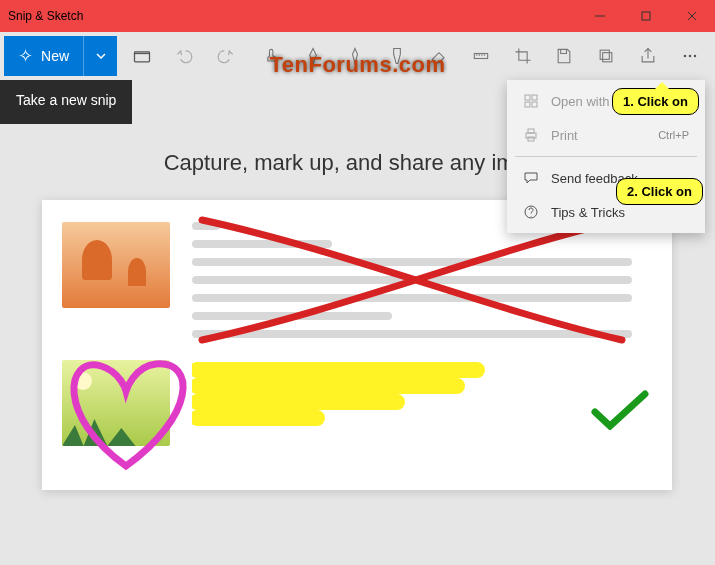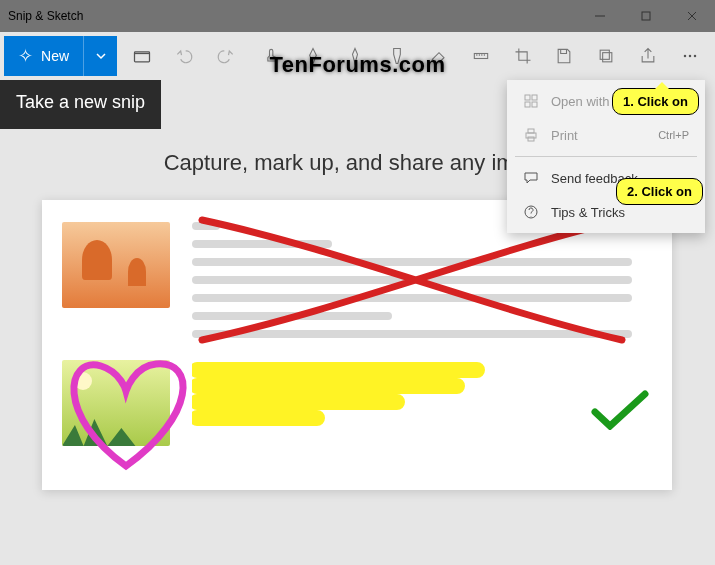--- a/index.html
+++ b/index.html
@@ -1,37 +1,37 @@
 <!DOCTYPE html>
 <html><head>
 <meta charset="utf-8">
 <style>
 * { margin: 0; padding: 0; box-sizing: border-box; font-family: "Segoe UI", Arial, sans-serif; }
 body { width: 715px; height: 565px; background: #e6e6e6; position: relative; overflow: hidden; }
 
-.titlebar { height: 32px; background: #737373; display: flex; align-items: center; padding-left: 8px; }
+.titlebar { height: 32px; background: #ef4444; display: flex; align-items: center; padding-left: 8px; }
 .titlebar .title { font-size: 12px; color: #000; flex: 1; }
 .winctrl { display: flex; }
 .winctrl div { width: 46px; height: 32px; display: flex; align-items: center; justify-content: center; color: #333; }
 
 .toolbar { height: 48px; background: #e6e6e6; display: flex; align-items: center; padding: 0 4px; }
 .new-btn { background: #0078d7; color: #fff; height: 40px; display: flex; align-items: center; }
 .new-btn .main { padding: 0 14px; display: flex; align-items: center; gap: 8px; font-size: 14px; }
 .new-btn .plus { font-size: 18px; line-height: 1; }
 .new-btn .chev { border-left: 1px solid rgba(255,255,255,.3); width: 34px; height: 100%; display: flex; align-items: center; justify-content: center; }
 .tool { width: 42px; height: 40px; display: flex; align-items: center; justify-content: center; color: #555; }
 .tool svg { width: 20px; height: 20px; }
 .gap { width: 4px; }
 .spacer { flex: 1; }
 
 .tooltip { position: absolute; left: 0; top: 80px; background: #2b2b2b; color: #fff; padding: 12px 16px; z-index: 5; max-width: 410px; }
-.tooltip .h { font-size: 18px; margin-bottom: 4px; }
+.tooltip .h { font-size: 14px; margin-bottom: 4px; }
 .tooltip .s { font-size: 13px; color: #bbb; }
 
-.watermark { position: absolute; left: 50%; top: 52px; transform: translateX(-50%); color: #000000; font-size: 22px; font-weight: bold; text-shadow: 0 0 4px rgba(0,0,0,.7); z-index: 8; letter-spacing: .5px; }
+.watermark { position: absolute; left: 50%; top: 52px; transform: translateX(-50%); color: #c2410c; font-size: 22px; font-weight: bold; text-shadow: 0 0 4px rgba(0,0,0,.7); z-index: 8; letter-spacing: .5px; }
 
 .menu { position: absolute; right: 10px; top: 80px; width: 198px; background: #f2f2f2; box-shadow: 0 4px 12px rgba(0,0,0,.25); z-index: 6; padding: 4px 0; }
 .menu .item { display: flex; align-items: center; height: 34px; padding: 0 16px; font-size: 13px; color: #333; gap: 12px; position: relative; }
 .menu .item.dis { color: #999; }
 .menu .item.hot { background: #dcdcdc; }
 .menu .item .sc { margin-left: auto; font-size: 11px; color: #888; }
 .menu .sep { height: 1px; background: #ccc; margin: 4px 8px; }
 .menu .ico { width: 16px; height: 16px; }
 
 .callout { position: absolute; background: #ffff4a; border: 1px solid #000; border-radius: 10px; padding: 5px 10px; font-size: 13px; font-weight: bold; z-index: 10; white-space: nowrap; }

